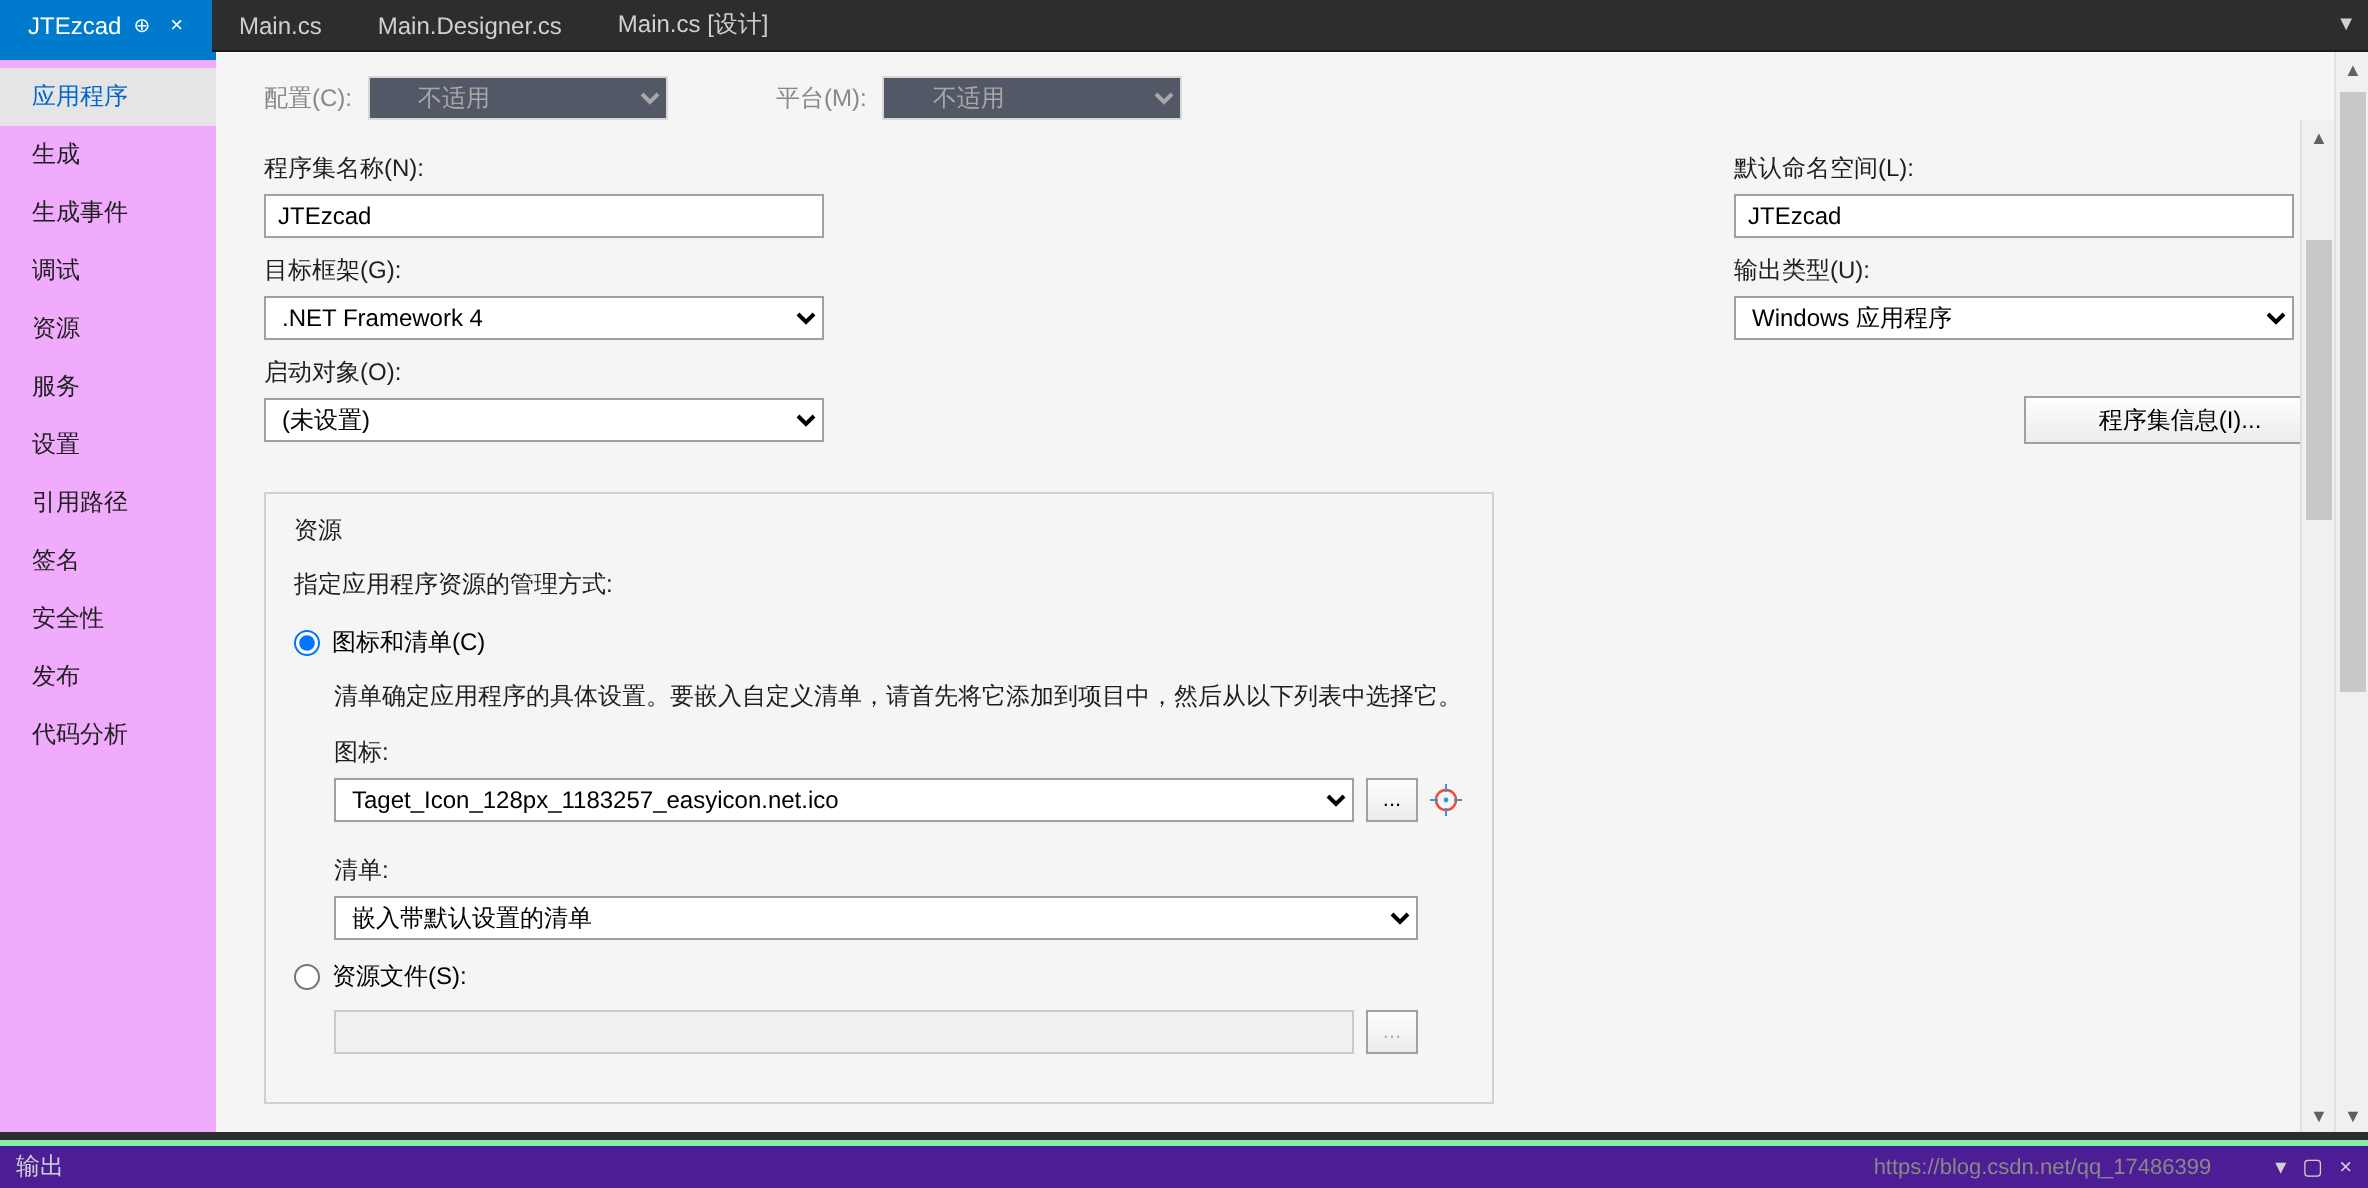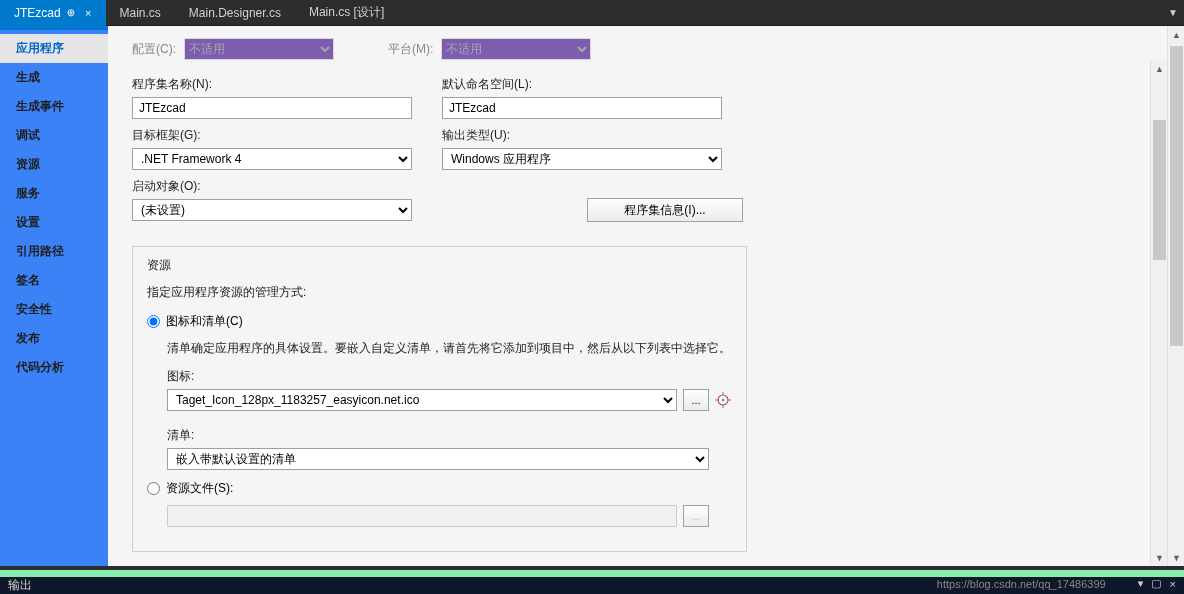--- a/index.html
+++ b/index.html
@@ -7,33 +7,33 @@
     
     .tab-bar { background: #2d2d30; height: 26px; display: flex; align-items: center; border-bottom: 1px solid #1a1a1c; position: relative; }
     .tab { height: 26px; padding: 0 14px; color: #d0d0d0; display: flex; align-items: center; gap: 6px; cursor: pointer; }
     .tab.active { background: #007acc; color: #fff; }
     .tab .pin { font-size: 10px; }
     .tab .close { font-size: 11px; margin-left: 4px; }
     .tab-overflow { position: absolute; right: 6px; color: #d0d0d0; font-size: 10px; }
     
     .main-area { display: flex; height: 540px; background: #f5f5f5; }
     
-    .sidebar { width: 108px; background: #3b82f6; padding-top: 8px; border-right: 0; font-weight: bold; }
+    .sidebar { width: 108px; background: #f0abfc; padding-top: 8px; border-right: 0; }
     .sidebar-item { padding: 6px 16px; color: #1e1e1e; cursor: pointer; }
     .sidebar-item.active { background: #e5e5e5; color: #0066cc; border-left: 0; position: relative; }
     .sidebar-item.active::after { content: ""; position: absolute; right: -8px; top: 50%; transform: translateY(-50%); width: 0; height: 0; border-top: 8px solid transparent; border-bottom: 8px solid transparent; border-left: 8px solid #e5e5e5; }
     
     .content { flex: 1; background: #f5f5f5; padding: 12px 16px 0 16px; position: relative; overflow: hidden; }
     
     .config-row { display: flex; align-items: center; gap: 8px; margin-bottom: 16px; padding-left: 8px; }
     .config-row label { color: #888; }
-    .config-row select { width: 150px; height: 22px; border: 1px solid #ccc; background: #4c1d95; color: #888; padding: 0 0; }
+    .config-row select { width: 150px; height: 22px; border: 1px solid #ccc; background: #0f172a; color: #888; padding: 0 20px; }
     .config-row .spacer { width: 38px; }
     
-    .form-grid { display: flex; gap: 30px; padding-left: 8px; }
+    .form-grid { display: flex; gap: 30px; padding-left: 8px; justify-content: space-between; }
     .form-col { display: flex; flex-direction: column; gap: 8px; }
     .form-group { display: flex; flex-direction: column; gap: 4px; }
     .form-group label { color: #1e1e1e; }
     .form-group input[type="text"] { width: 280px; height: 22px; border: 1px solid #a0a0a0; padding: 0 6px; background: #fff; }
     .form-group select { width: 280px; height: 22px; border: 1px solid #a0a0a0; padding: 0 4px; background: #fff; }
     
     .btn { width: 156px; height: 24px; border: 1px solid #a0a0a0; background: linear-gradient(#fdfdfd,#ececec); cursor: pointer; }
     .btn-row { margin-top: 20px; padding-left: 145px; }
     
     .fieldset { margin: 24px 8px 0 8px; border: 1px solid #d0d0d0; padding: 10px 14px 14px 14px; width: 615px; }
@@ -55,21 +55,21 @@
     .scrollbar-v { position: absolute; right: 0; top: 0; width: 17px; height: 100%; background: #f0f0f0; border-left: 1px solid #e0e0e0; }
     .scroll-thumb { position: absolute; left: 2px; width: 13px; background: #c8c8c8; border-radius: 0; }
     .scroll-thumb.outer { top: 20px; height: 300px; }
     .scroll-arrow { position: absolute; left: 0; width: 17px; height: 17px; display: flex; align-items: center; justify-content: center; font-size: 9px; color: #606060; }
     .scroll-arrow.up { top: 0; }
     .scroll-arrow.down { bottom: 0; }
     
     .scrollbar-v.inner { right: 17px; top: 34px; height: 506px; }
     .scrollbar-v.inner .scroll-thumb { top: 60px; height: 140px; }
     
-    .bottom-bar { position: absolute; bottom: 0; left: 0; right: 0; height: 24px; background: #0f172a; border-top: 7px solid #86efac; display: flex; align-items: flex-start; justify-content: space-between; padding: 0 8px; }
+    .bottom-bar { position: absolute; bottom: 0; left: 0; right: 0; height: 24px; background: #4c1d95; border-top: 3px solid #86efac; display: flex; align-items: center; justify-content: space-between; padding: 0 8px; }
     .bottom-bar .left { color: #d0d0d0; }
     .bottom-bar .right { display: flex; gap: 8px; color: #d0d0d0; align-items: center; }
     .bottom-bar .watermark { color: #888; font-size: 11px; margin-right: 24px; }
     .bottom-bar .icon { font-size: 11px; cursor: pointer; }
     
     .divider-line { position: absolute; top: 26px; left: 0; right: 0; height: 4px; background: #007acc; }
   </style>
 </head>
 <body>
 

